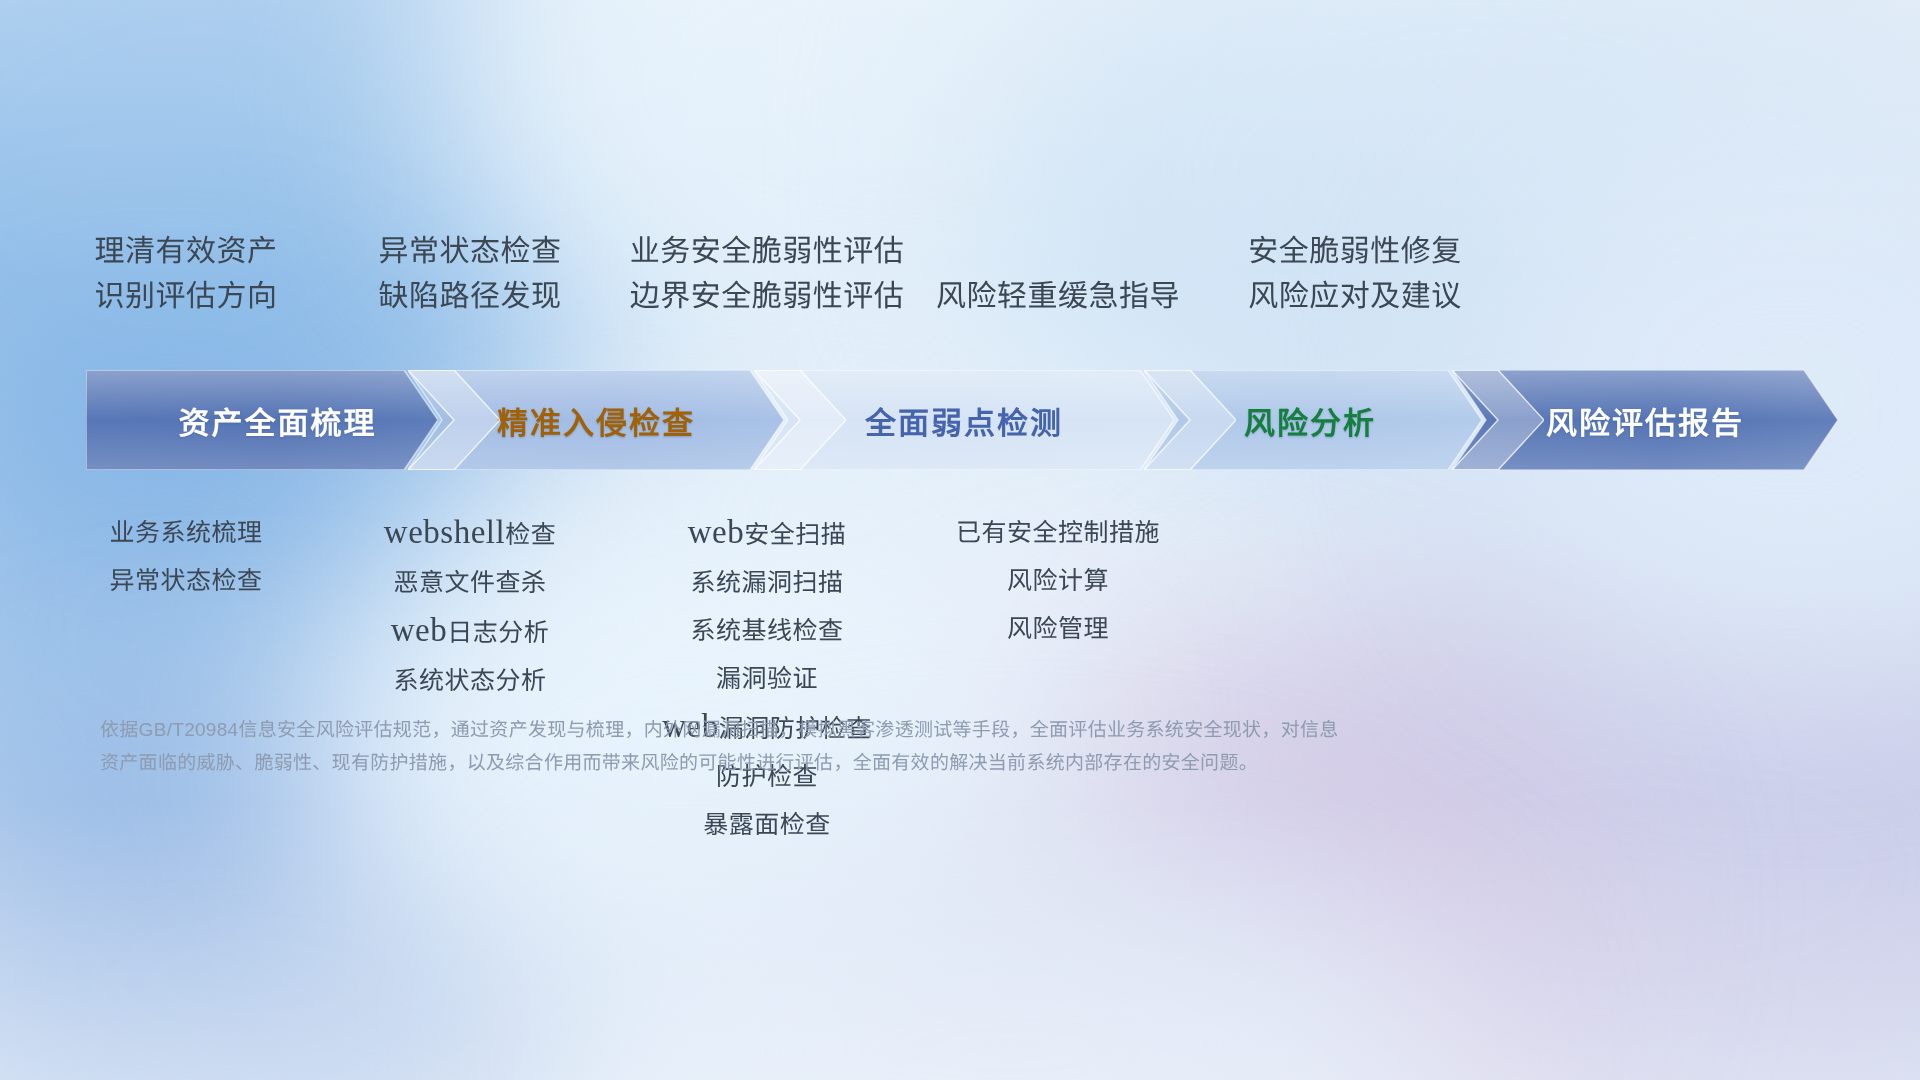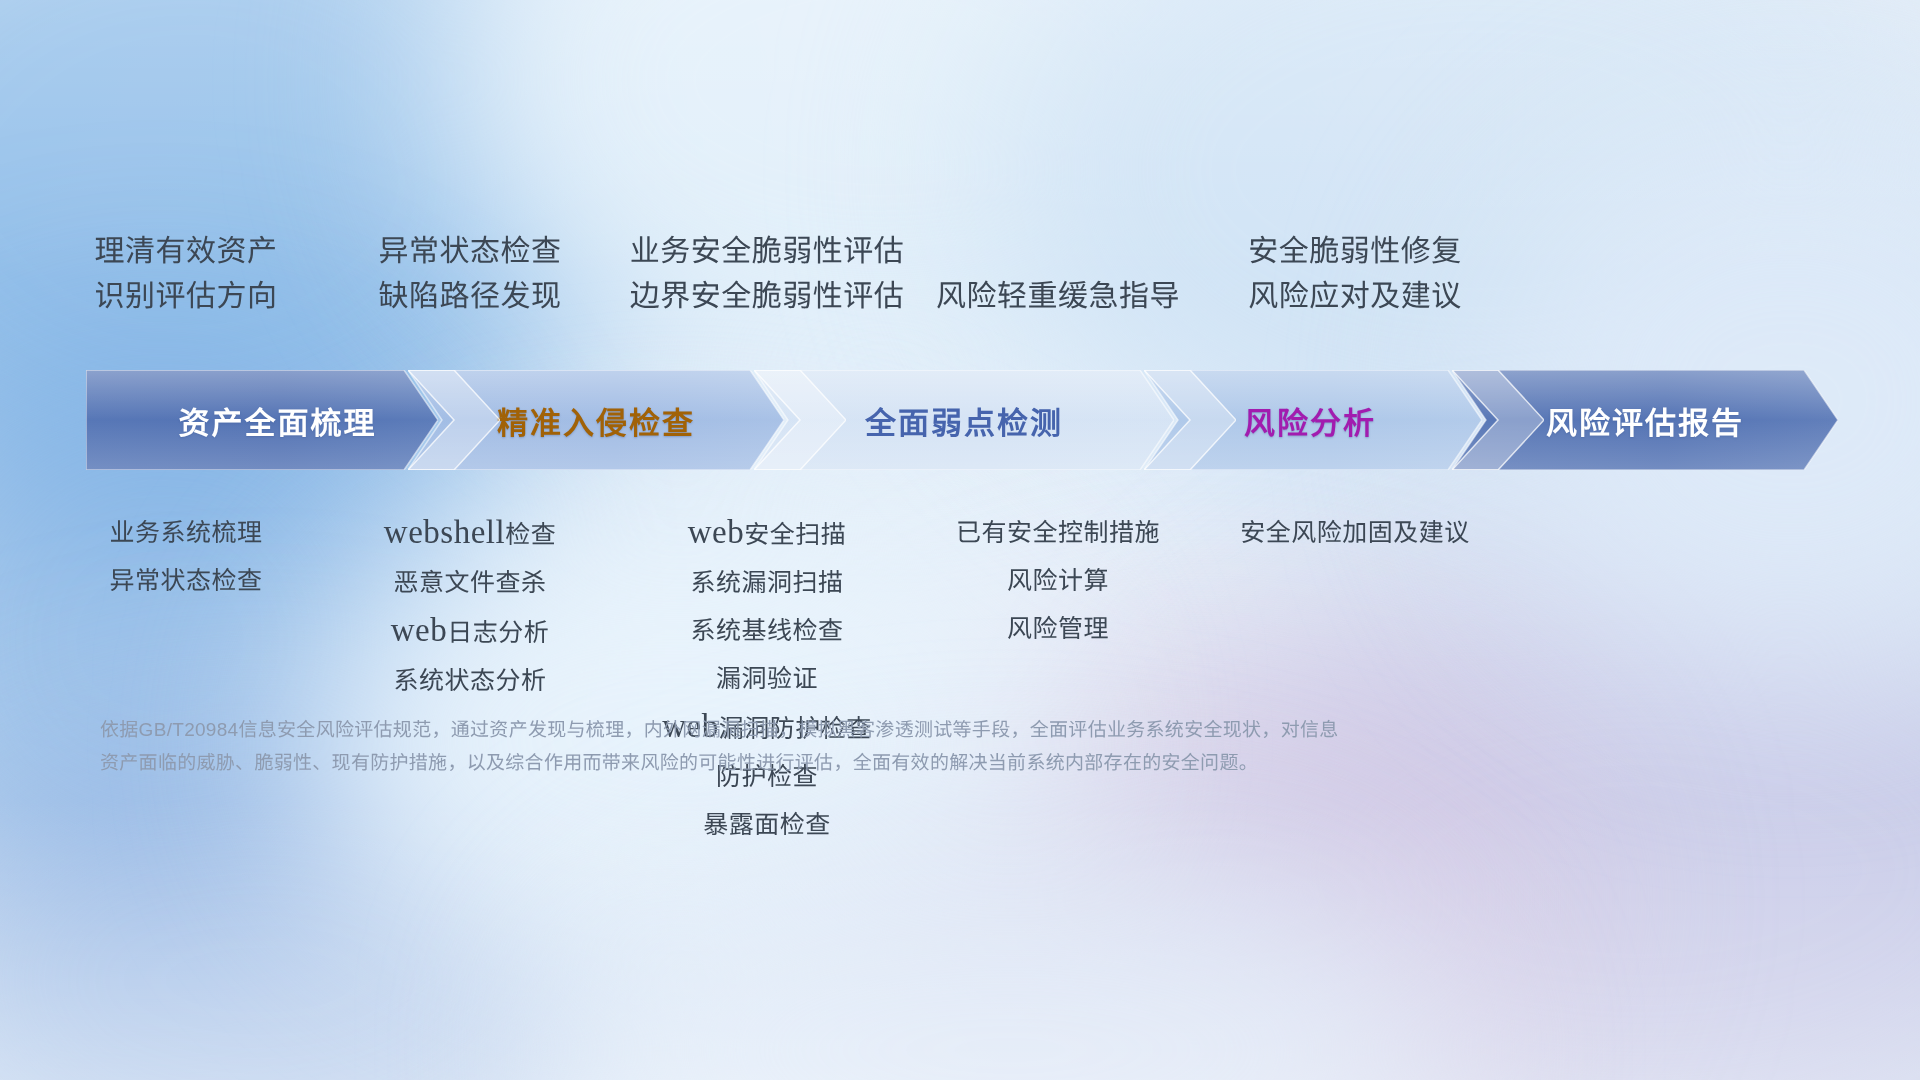--- a/index.html
+++ b/index.html
@@ -198,21 +198,21 @@
               <stop offset="1" stop-color="#ffffff" stop-opacity="0.22"></stop>
             </linearGradient>
           </defs>
           <polygon points="0,0 304,0 338,50 304,100 0,100 34,50" fill="url(#g3)"></polygon>
           <polygon points="0,0 304,0 338,50 304,100 0,100 34,50" fill="url(#sh3)"></polygon>
           <polygon points="0,0 304,0 338,50 304,100 0,100 34,50" fill="none" stroke="rgba(255,255,255,0.55)" stroke-width="1.5"></polygon>
         </svg>
         <svg class="ghost" viewBox="0 0 92 100" preserveAspectRatio="none" style="left: 308px; width: 92px; right: auto;">
           <polygon points="0,0 46,0 92,50 46,100 0,100 46,50" fill="rgba(255,255,255,0.30)" stroke="rgba(255,255,255,0.75)" stroke-width="1.5"></polygon>
         </svg>
-        <span class="lbl" style="color: #a21caf; margin-left: 8px; margin-right: 14px; text-shadow: rgba(60, 90, 150, 0.35) 0px 1px 2px;">风险分析</span>
+        <span class="lbl" style="color: #15803d; margin-left: 8px; margin-right: 14px; text-shadow: rgba(60, 90, 150, 0.35) 0px 1px 2px;">风险分析</span>
       </div>
       <div class="chev" style="left: 1366px; width: 386px; z-index: 6;">
         <svg class="shape" viewBox="0 0 386 100" preserveAspectRatio="none">
           <defs>
             <linearGradient id="g4" x1="0" y1="0" x2="1" y2="0">
               <stop offset="0" stop-color="#4b6cb0" stop-opacity="0.95"></stop>
               <stop offset="0.55" stop-color="#4b6cb0" stop-opacity="1"></stop>
               <stop offset="1" stop-color="#4b6cb0" stop-opacity="0.9"></stop>
             </linearGradient>
             <linearGradient id="sh4" x1="0" y1="0" x2="0" y2="1">
@@ -246,22 +246,19 @@
       <div>漏洞验证</div>
       <div><span class="em">web</span><span>漏洞防护检查</span></div>
       <div>防护检查</div>
       <div>暴露面检查</div>
     </div>
   <div class="col bot-text" id="bot-3" style="width: 340px; left: 888px; top: 508px;">
       <div>已有安全控制措施</div>
       <div>风险计算</div>
       <div>风险管理</div>
     </div>
-  <div class="col bot-text" id="bot-4" style="width: 340px; left: 1185px; top: 508px;">
-      <div>安全风险加固及建议</div>
-    </div>
 
   <div class="footer">
     <p>依据GB/T20984信息安全风险评估规范，通过资产发现与梳理，内外网漏洞扫描，模拟黑客渗透测试等手段，全面评估业务系统安全现状，对信息</p>
     <p>资产面临的威胁、脆弱性、现有防护措施，以及综合作用而带来风险的可能性进行评估，全面有效的解决当前系统内部存在的安全问题。</p>
   </div>
 
 </div>
 
 </body></html>

